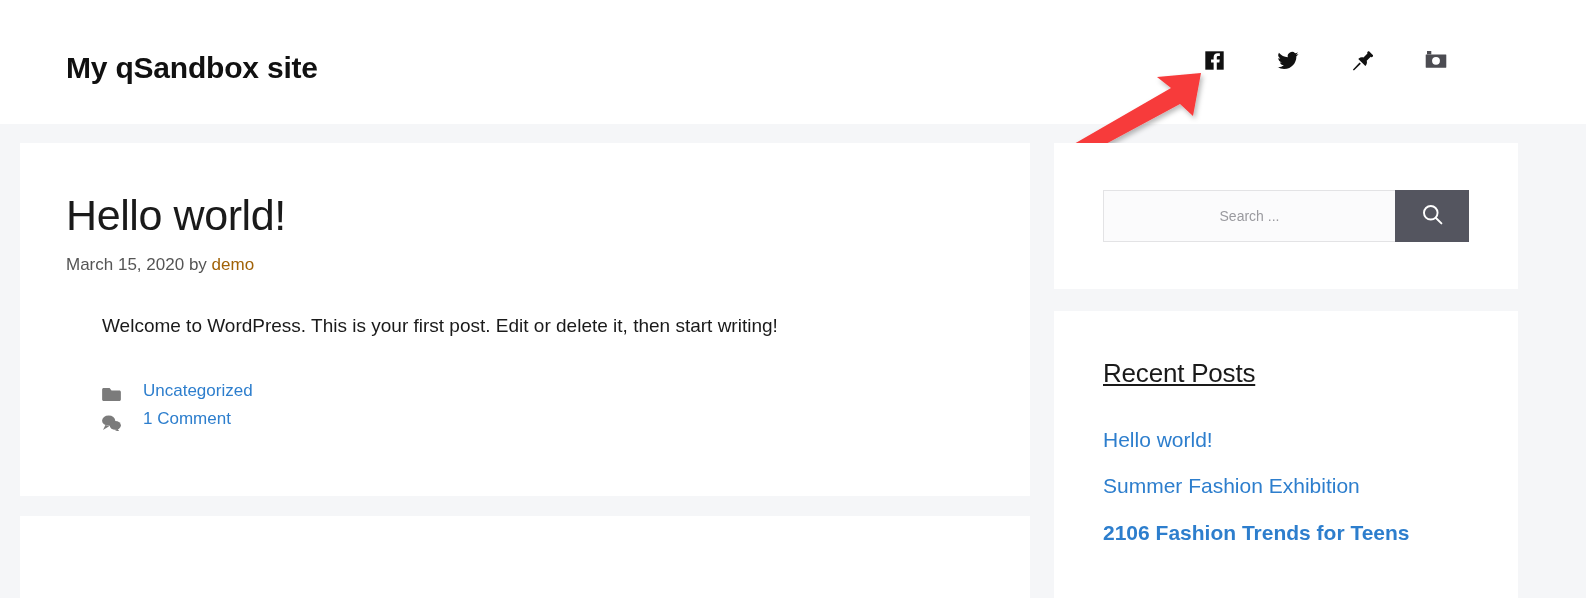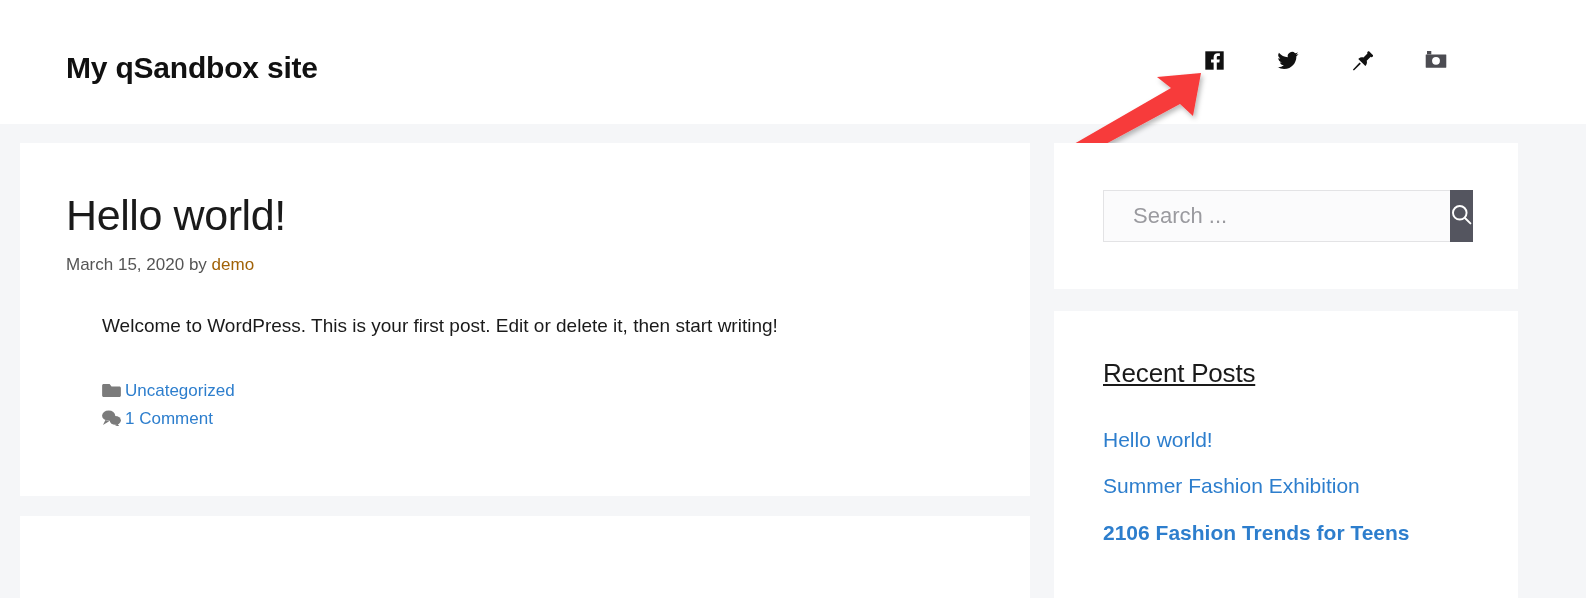--- a/index.html
+++ b/index.html
@@ -95,22 +95,22 @@
     font-size: 19px;
     line-height: 1.55;
     color: #1a1a1a;
     margin-bottom: 36px;
     margin-left: 36px;
   }
 
   .entry-footer { font-size: 17px; line-height: 27px; }
   .meta-row {
     display: flex;
-    align-items: center;
-    gap: 3px;
+    align-items: flex-end;
+    gap: 21px;
     margin-bottom: 1px;
     padding-left: 36px;
   }
   .meta-icon {
     display: inline-flex;
     width: 20px;
     height: 18px;
     align-items: center;
     justify-content: flex-start;
     color: #7b7b7b;
@@ -151,25 +151,26 @@
   .search-form {
     display: flex;
     width: 366px;
     height: 52px;
   }
   .search-input {
     flex: 1;
     border: 1px solid #e3e3e5;
     border-right: none;
     background: #fbfbfc;
-    padding: 0 29px;
+    padding: 0 21px;
     font-family: "Liberation Sans", sans-serif;
-    font-size: 22px;
+    font-size: 14px;
     color: #3a3a3a;
     outline: none;
+    text-align: center;
   }
   .search-input::placeholder { color: #9a9a9f; }
   .search-submit {
     width: 74px;
     background: #54555f;
     border: none;
     display: flex;
     align-items: center;
     justify-content: center;
     cursor: pointer;

